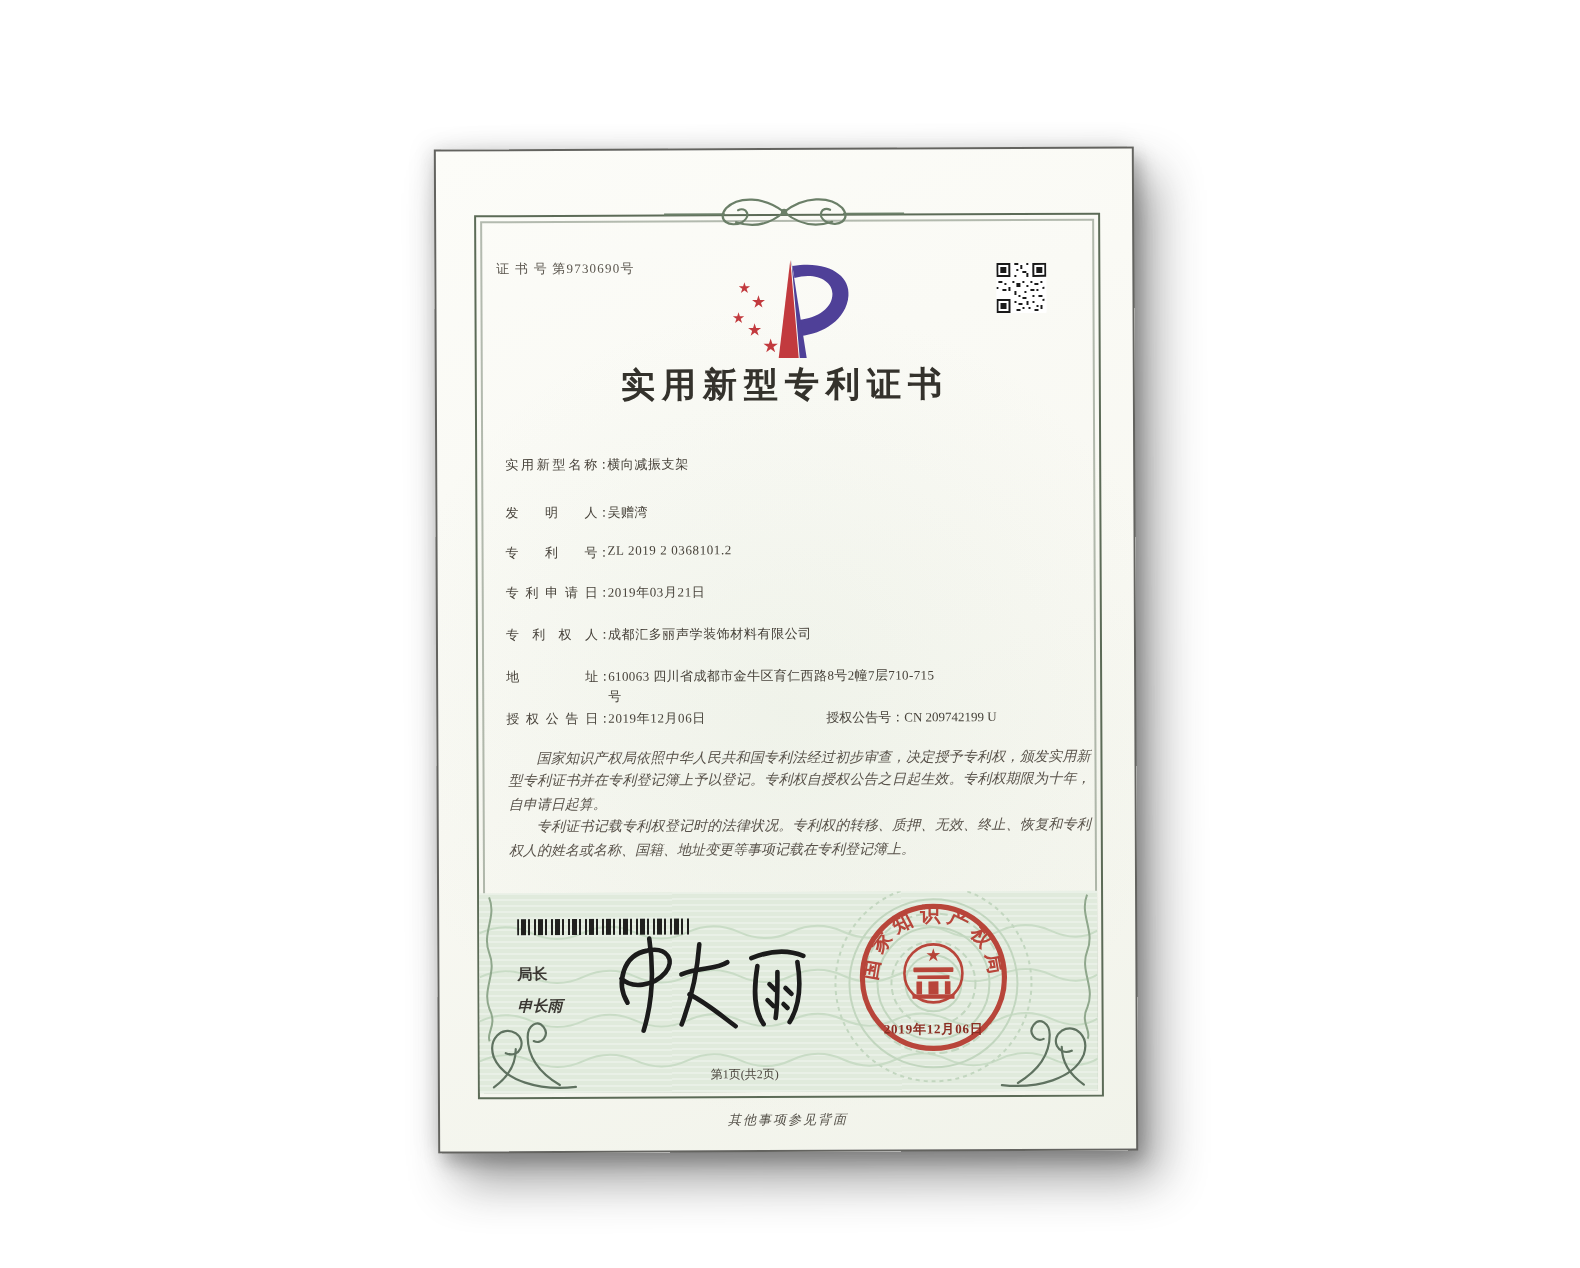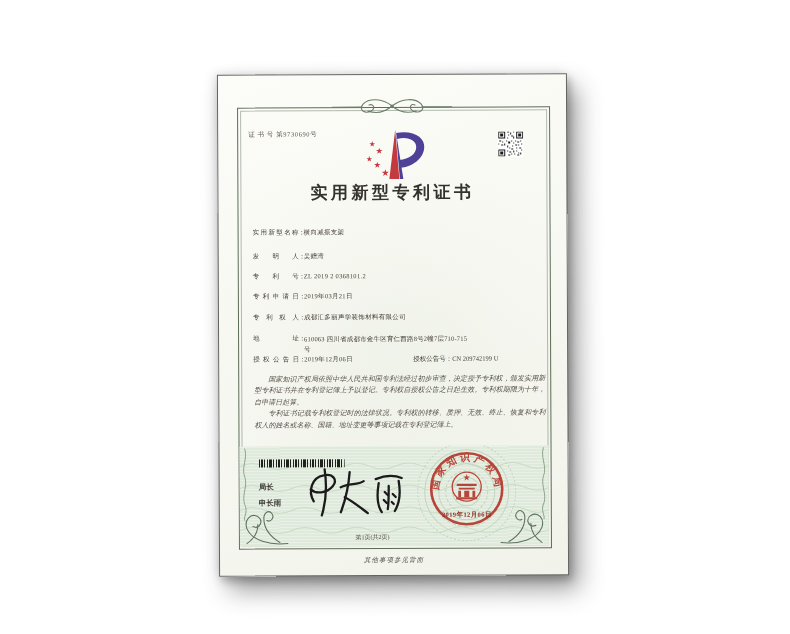--- a/index.html
+++ b/index.html
@@ -50,21 +50,21 @@
   }
   .band-deco{position:absolute;left:0;top:0;width:309px;height:100px;}
   .barcode{
     position:absolute;left:39px;top:384px;width:86px;height:8px;
     background:repeating-linear-gradient(90deg,
       #20201e 0px,#20201e 1px, rgba(0,0,0,0) 1px, rgba(0,0,0,0) 2px,
       #20201e 2px,#20201e 4.5px, rgba(0,0,0,0) 4.5px, rgba(0,0,0,0) 5.5px,
       #20201e 5.5px,#20201e 6.5px, rgba(0,0,0,0) 6.5px, rgba(0,0,0,0) 8.5px);
   }
   .sig-title{position:absolute;left:39px;top:407px;font-size:7.5px;font-weight:bold;color:#3b3833;}
-  .sig-name{position:absolute;left:39px;top:423px;font-size:7.5px;font-weight:bold;color:#3b3833;}
+  .sig-name{position:absolute;left:39px;top:423px;font-size:7.5px;font-weight:bold;color:#3b3833;font-style:italic;}
   .signature{position:absolute;left:78px;top:390px;width:110px;height:54px;}
   .seal{position:absolute;left:208px;top:375px;width:78px;height:78px;}
   .seal-date{
     position:absolute;left:200px;top:436px;width:94px;text-align:center;
     font-size:6.5px;font-weight:bold;color:#8b2d22;letter-spacing:.4px;
   }
   .page-info{position:absolute;left:60px;top:458px;width:185px;text-align:center;font-size:6px;color:#4b463e;}
   .back-note{position:absolute;left:0;right:0;top:481px;text-align:center;font-size:6.5px;font-style:italic;color:#56524a;letter-spacing:1px;}
   svg{display:block;}
 </style>

